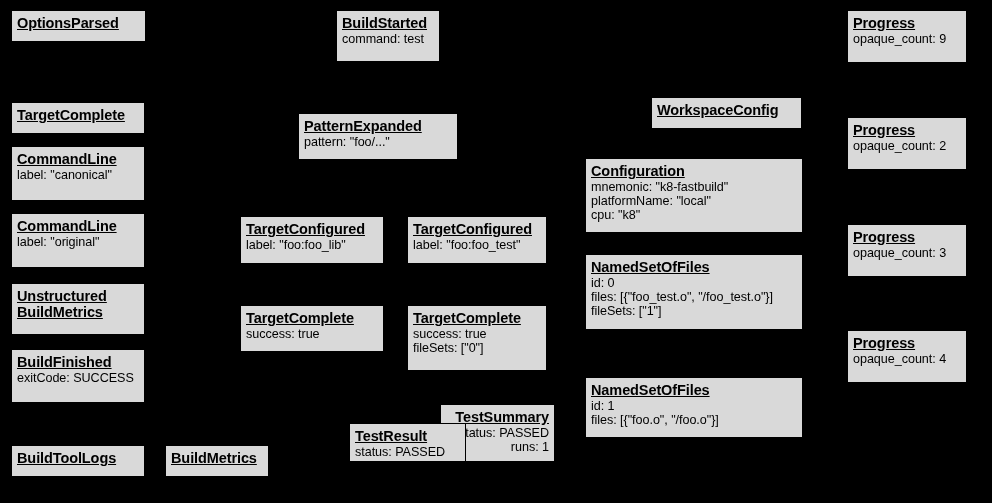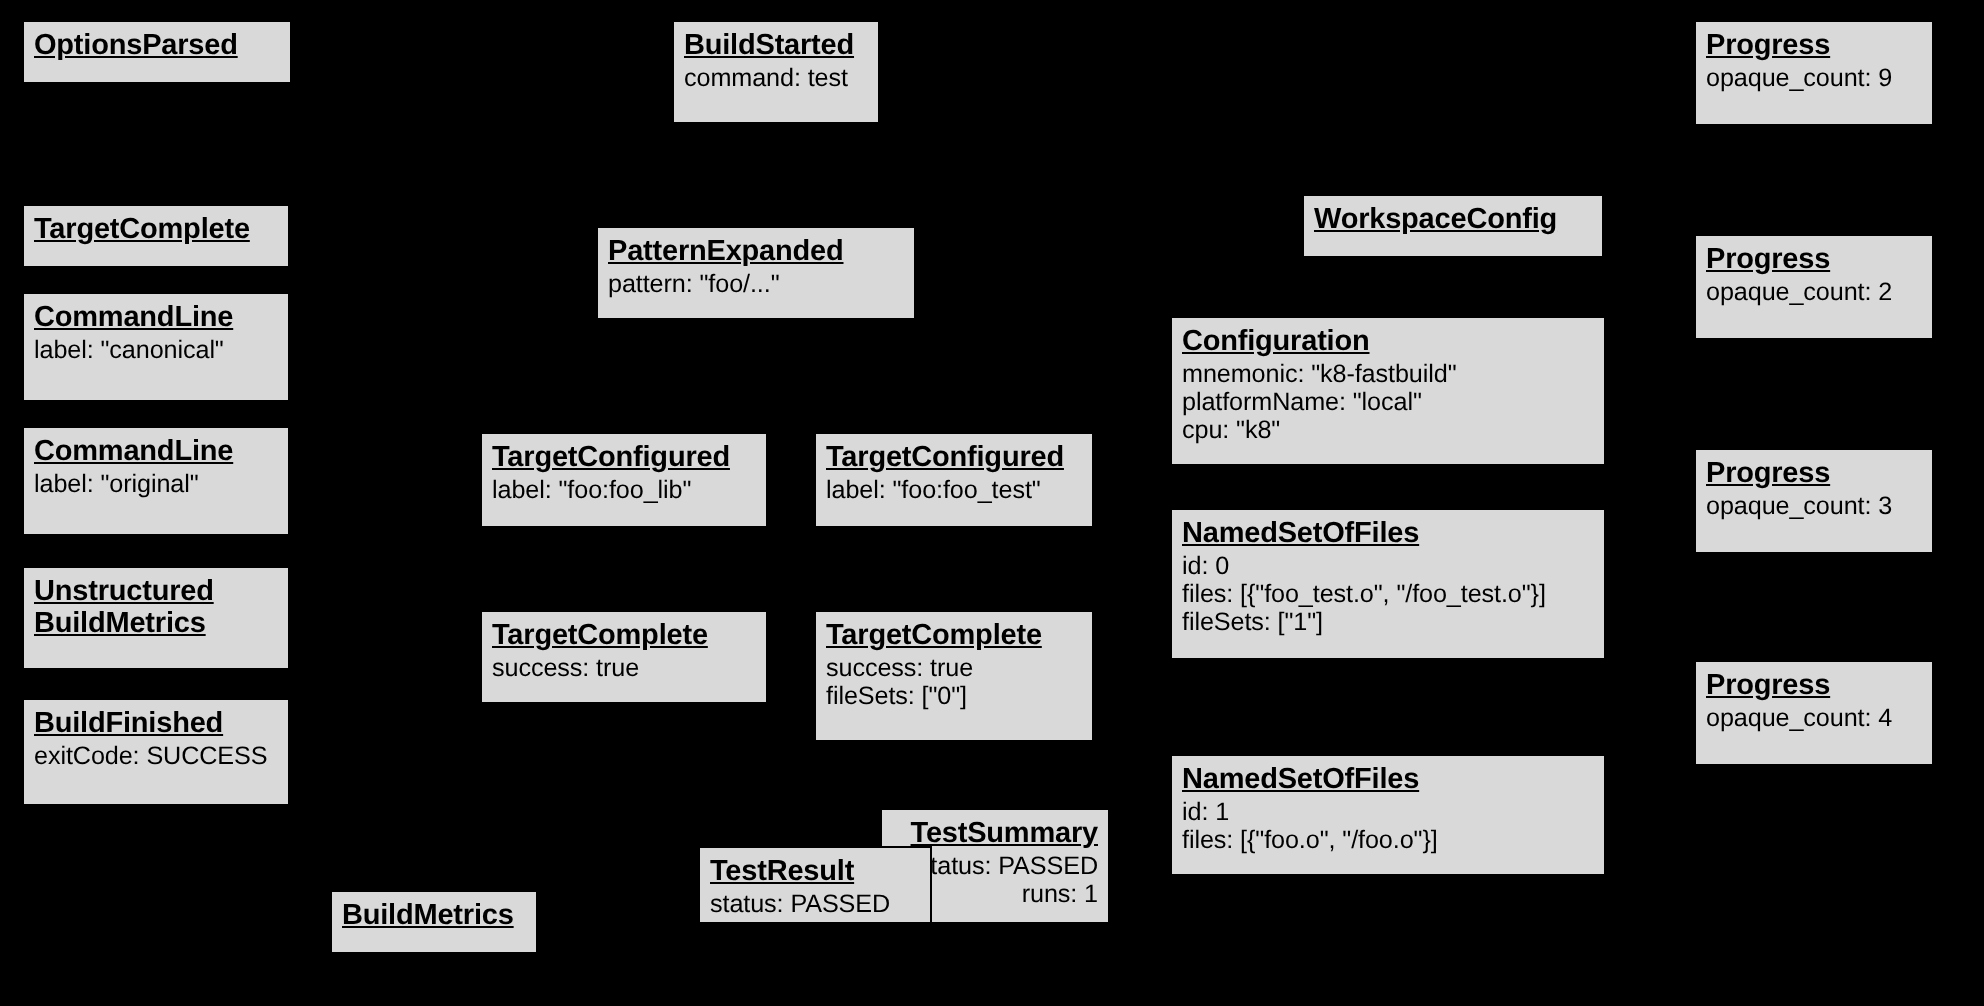--- a/index.html
+++ b/index.html
@@ -132,16 +132,19 @@
     </div>
     <div class="node" style="left: 440px; top: 404px; width: 115px; height: 58px; text-align: right;">
       <span class="node-title">TestSummary</span>
       <span class="node-fields">status: PASSED
 runs: 1</span>
     </div>
     <div class="node" style="left: 313px; top: 423px; width: 117px; height: 39px; margin-left: 36px;">
       <span class="node-title">TestResult</span>
       <span class="node-fields">status: PASSED</span>
     </div>
+    <div class="node" style="left: 11px; top: 445px; width: 134px; height: 32px;">
+      <span class="node-title">BuildToolLogs</span>
+    </div>
     <div class="node" style="left: 165px; top: 445px; width: 104px; height: 32px;">
       <span class="node-title">BuildMetrics</span>
     </div>
   </div>
 
 </body></html>

